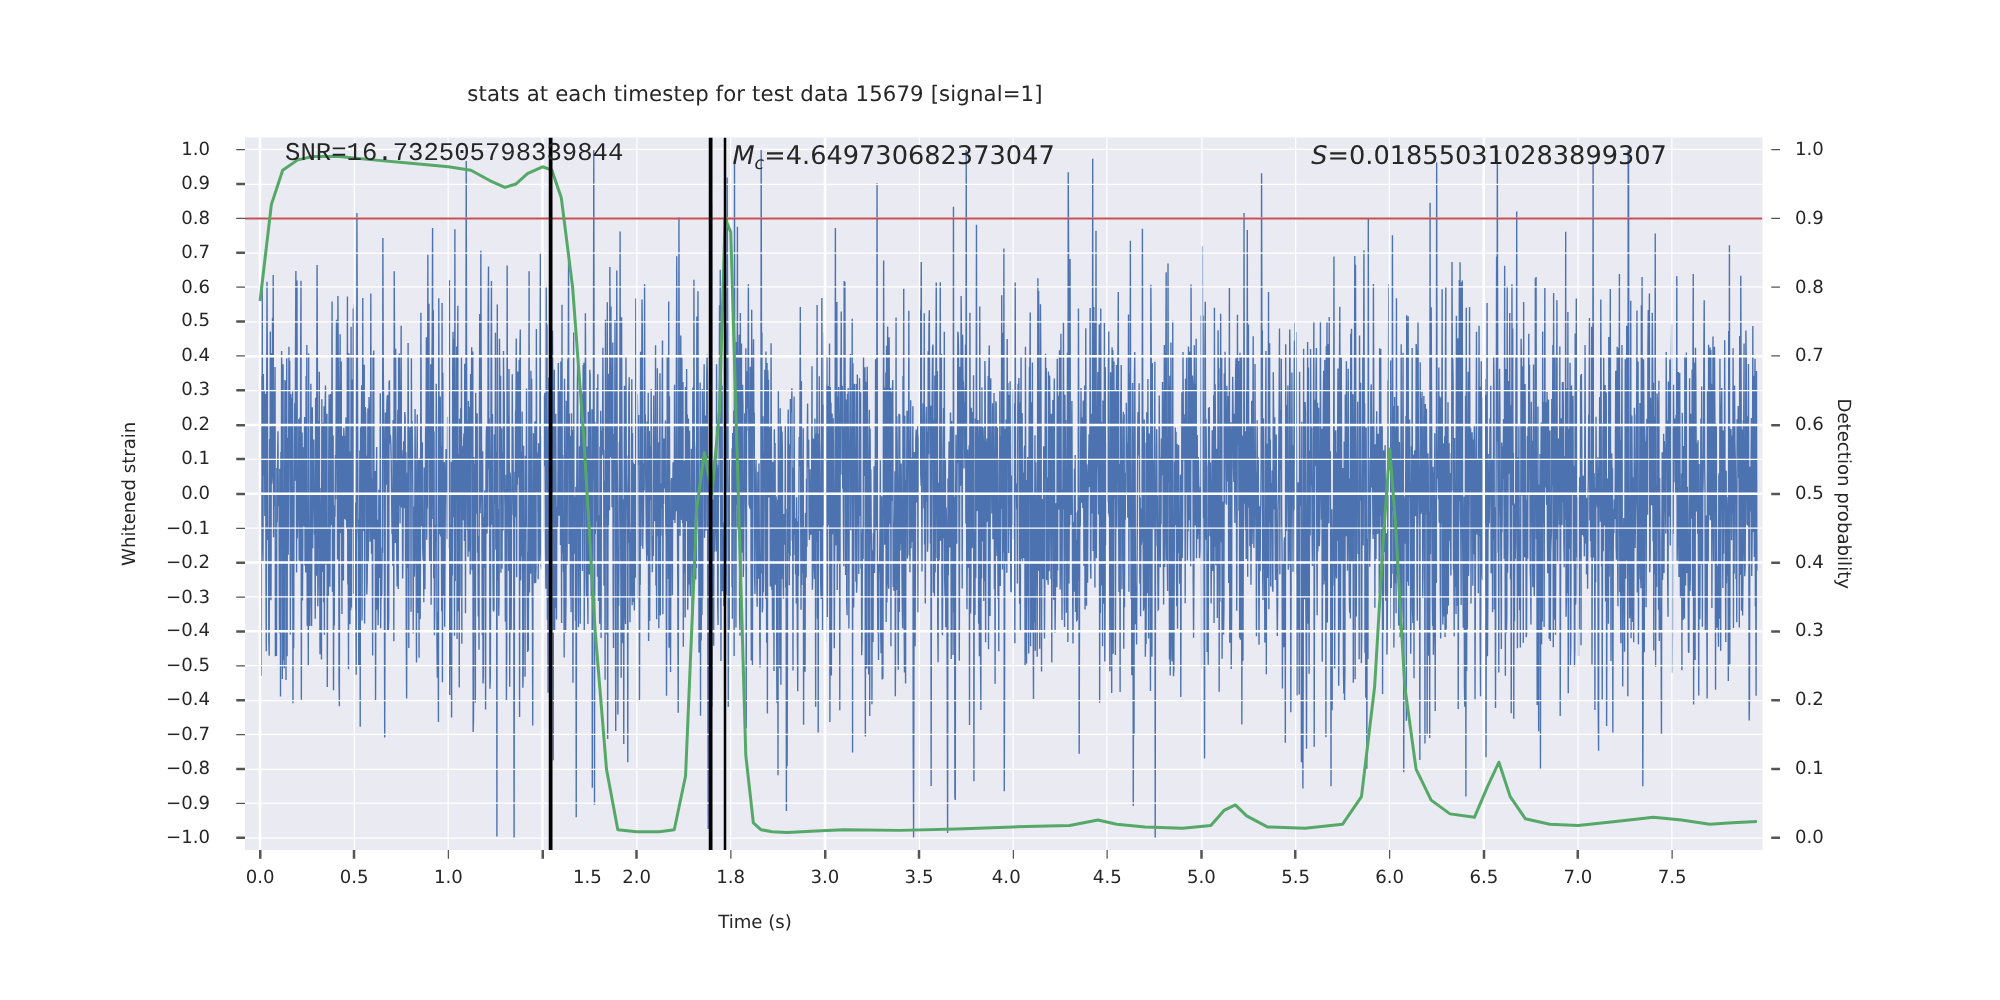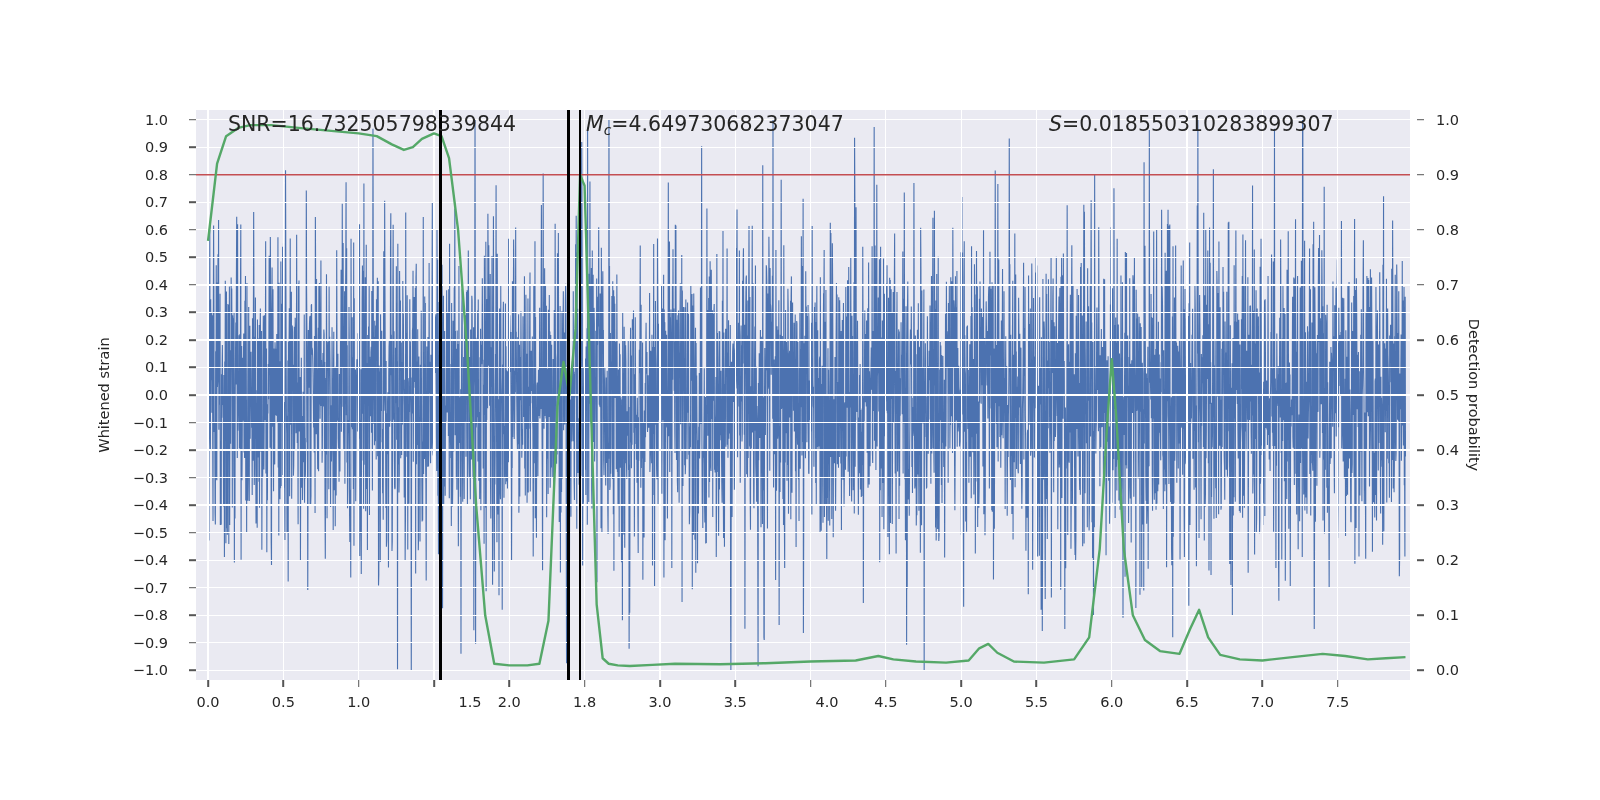--- a/index.html
+++ b/index.html
@@ -96,20 +96,23 @@
     display:inline-block;width:36px;height:0;
     border-top:2.2px solid #4C72B0;
   }
   svg{display:block;}
 </style>
 </head>
 <body>
 
 <div id="fig">
 
+  <div id="chart-title">
+    <span>stats at each timestep for test data 15679 [signal=1]</span>
+  </div>
 
   <div id="plot">
     <div id="grid-h">
         <div class="gridline h" style="top: 8.98768px;"></div>
         <div class="gridline h" style="top: 36.5239px;"></div>
         <div class="gridline h" style="top: 64.0601px;"></div>
         <div class="gridline h" style="top: 91.5964px;"></div>
         <div class="gridline h" style="top: 119.133px;"></div>
         <div class="gridline h" style="top: 146.669px;"></div>
         <div class="gridline h" style="top: 174.205px;"></div>
@@ -155,21 +158,21 @@
         <line x1="0" x2="1214" y1="64.7101449275363" y2="64.7101449275363" stroke="#C44E52" stroke-width="1.6"></line>
         <path d="M12.05 130.80L21.09 53.70L30.12 26.16L42.17 17.90L54.22 15.14L75.31 15.14L102.42 17.90L132.55 20.65L162.67 23.41L180.74 26.16L195.81 34.42L207.86 39.93L216.89 37.17L225.93 28.91L237.98 23.41L245.51 26.16L253.04 48.19L262.08 119.78L271.12 240.94L280.15 395.14L289.19 505.29L298.23 553.75L313.29 555.41L331.36 555.41L343.41 553.75L352.45 510.80L361.49 296.01L367.51 251.96L373.54 285.00L379.56 218.91L384.08 64.71L388.60 75.72L394.63 285.00L400.65 494.28L406.67 548.25L412.70 553.75L421.74 555.41L433.79 555.96L456.38 554.86L478.97 553.75L524.16 554.30L569.34 553.20L614.53 551.55L659.72 550.45L682.31 546.04L697.37 549.35L719.97 551.55L750.09 552.65L772.68 550.45L783.23 538.33L792.26 533.93L801.30 542.74L817.87 551.55L847.99 552.65L878.12 549.35L893.18 527.32L903.72 439.20L911.25 312.54L915.77 249.20L920.29 307.03L927.82 439.20L936.86 505.29L948.91 530.07L963.97 541.09L983.55 543.84L994.09 519.06L1003.13 499.78L1012.17 527.32L1024.22 544.94L1043.80 549.35L1066.39 550.45L1096.52 547.14L1126.64 543.84L1149.23 546.04L1171.83 549.35L1189.90 548.25L1209.48 547.14" fill="none" stroke="#55A868" stroke-width="2.4" stroke-linejoin="round"></path>
       </svg>
 
     <div id="vlines">
         <div class="vline" style="left: 243.458px;"></div>
         <div class="vline" style="left: 371.485px;"></div>
         <div class="vline" style="left: 382.782px;"></div>
       </div>
 
-    <div class="annot" id="annot-snr" style="left:32px;">
+    <div class="annot" id="annot-snr" style="left:32px;font-family:Liberation Mono, monospace;">
       <span>SNR=</span><span>16.732505798339844</span>
     </div>
     <div class="annot" id="annot-mc" style="left:390px;text-align:center;">
       <em>M</em><sub>c</sub><span>=</span><span>4.649730682373047</span>
     </div>
     <div class="annot" id="annot-s" style="left:853px;">
       <em>S</em><span>=</span><span>0.018550310283899307</span>
     </div>
   </div>
 
@@ -267,27 +270,30 @@
     </div>
   <div id="xlabels">
       <div class="xtick" style="left: 12.0496px;">0.0</div>
       <div class="xtick" style="left: 87.3598px;">0.5</div>
       <div class="xtick" style="left: 162.67px;">1.0</div>
       <div class="xtick" style="left: 237.98px; margin-left: 36px;">1.5</div>
       <div class="xtick" style="left: 313.29px;">2.0</div>
       <div class="xtick" style="left: 388.6px;">1.8</div>
       <div class="xtick" style="left: 463.911px;">3.0</div>
       <div class="xtick" style="left: 539.221px;">3.5</div>
-      <div class="xtick" style="left: 631px; text-align: center;">4.0</div>
+      <div class="xtick" style="left: 609px; text-align: center;">4.0</div>
       <div class="xtick" style="left: 689.841px;">4.5</div>
       <div class="xtick" style="left: 765.151px;">5.0</div>
       <div class="xtick" style="left: 840.462px;">5.5</div>
       <div class="xtick" style="left: 915.772px;">6.0</div>
       <div class="xtick" style="left: 991.082px;">6.5</div>
       <div class="xtick" style="left: 1066.39px;">7.0</div>
       <div class="xtick" style="left: 1141.7px;">7.5</div>
     </div>
 
+  <div id="xaxis-label">
+    <span>Time (s)</span>
+  </div>
   <div id="ylabel-left">Whitened strain</div>
   <div id="ylabel-right">Detection probability</div>
 
 
 </div>
 
 </body></html>

